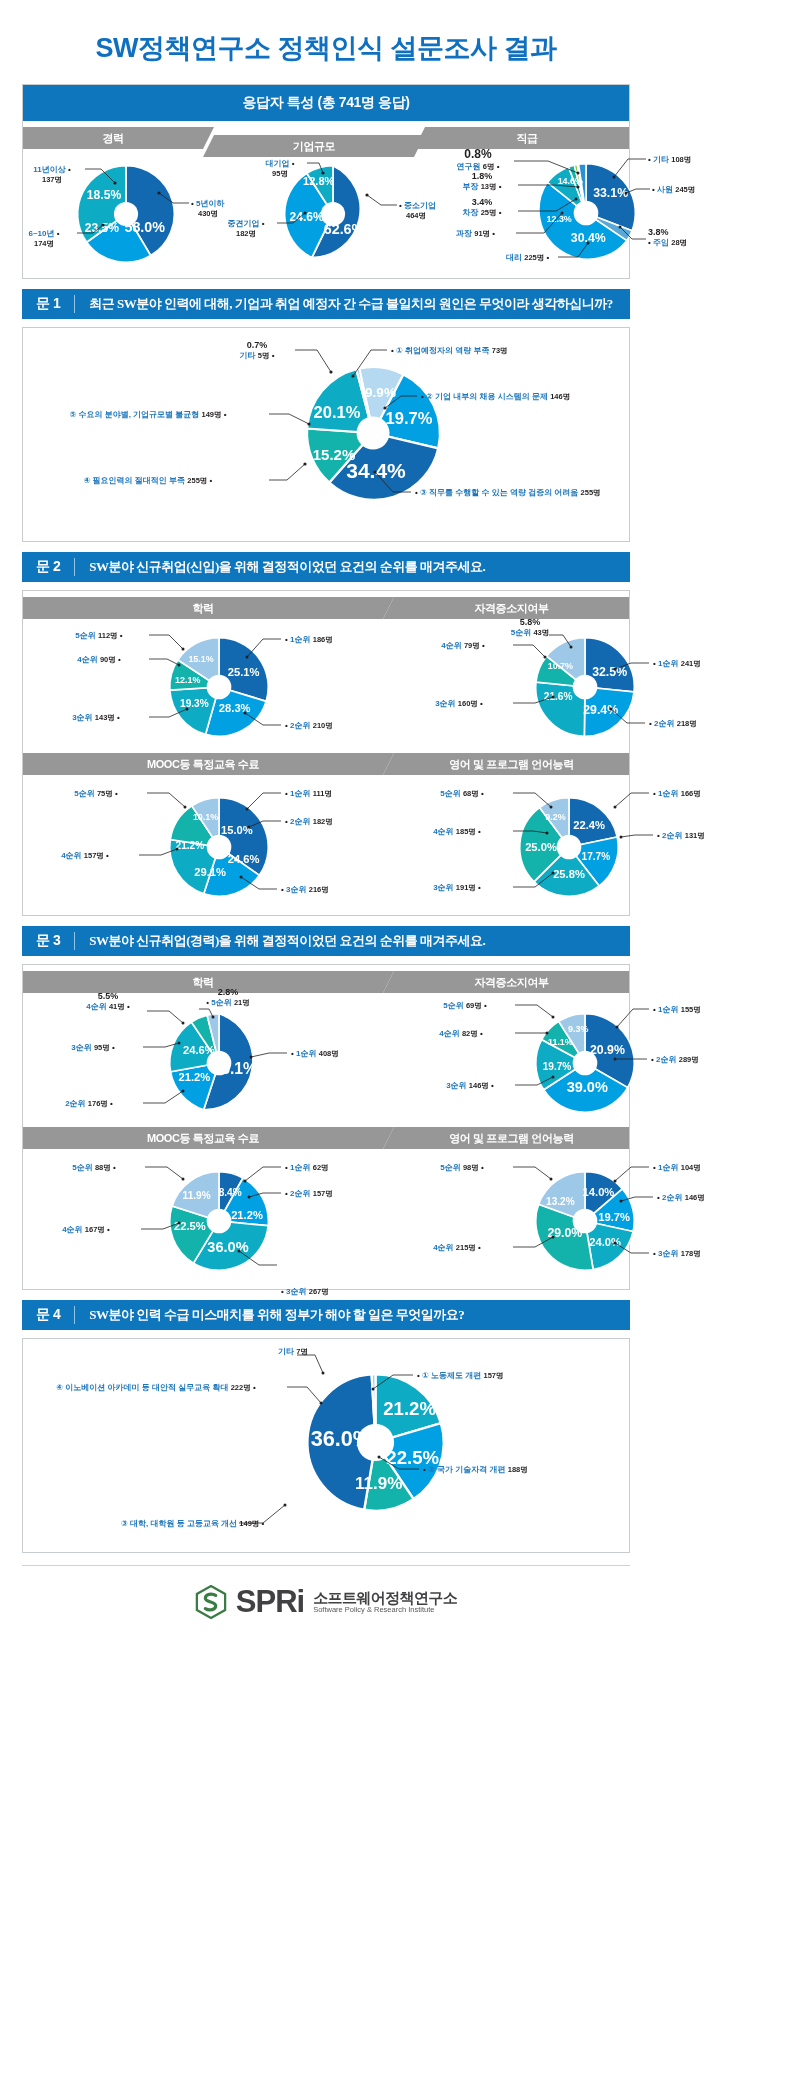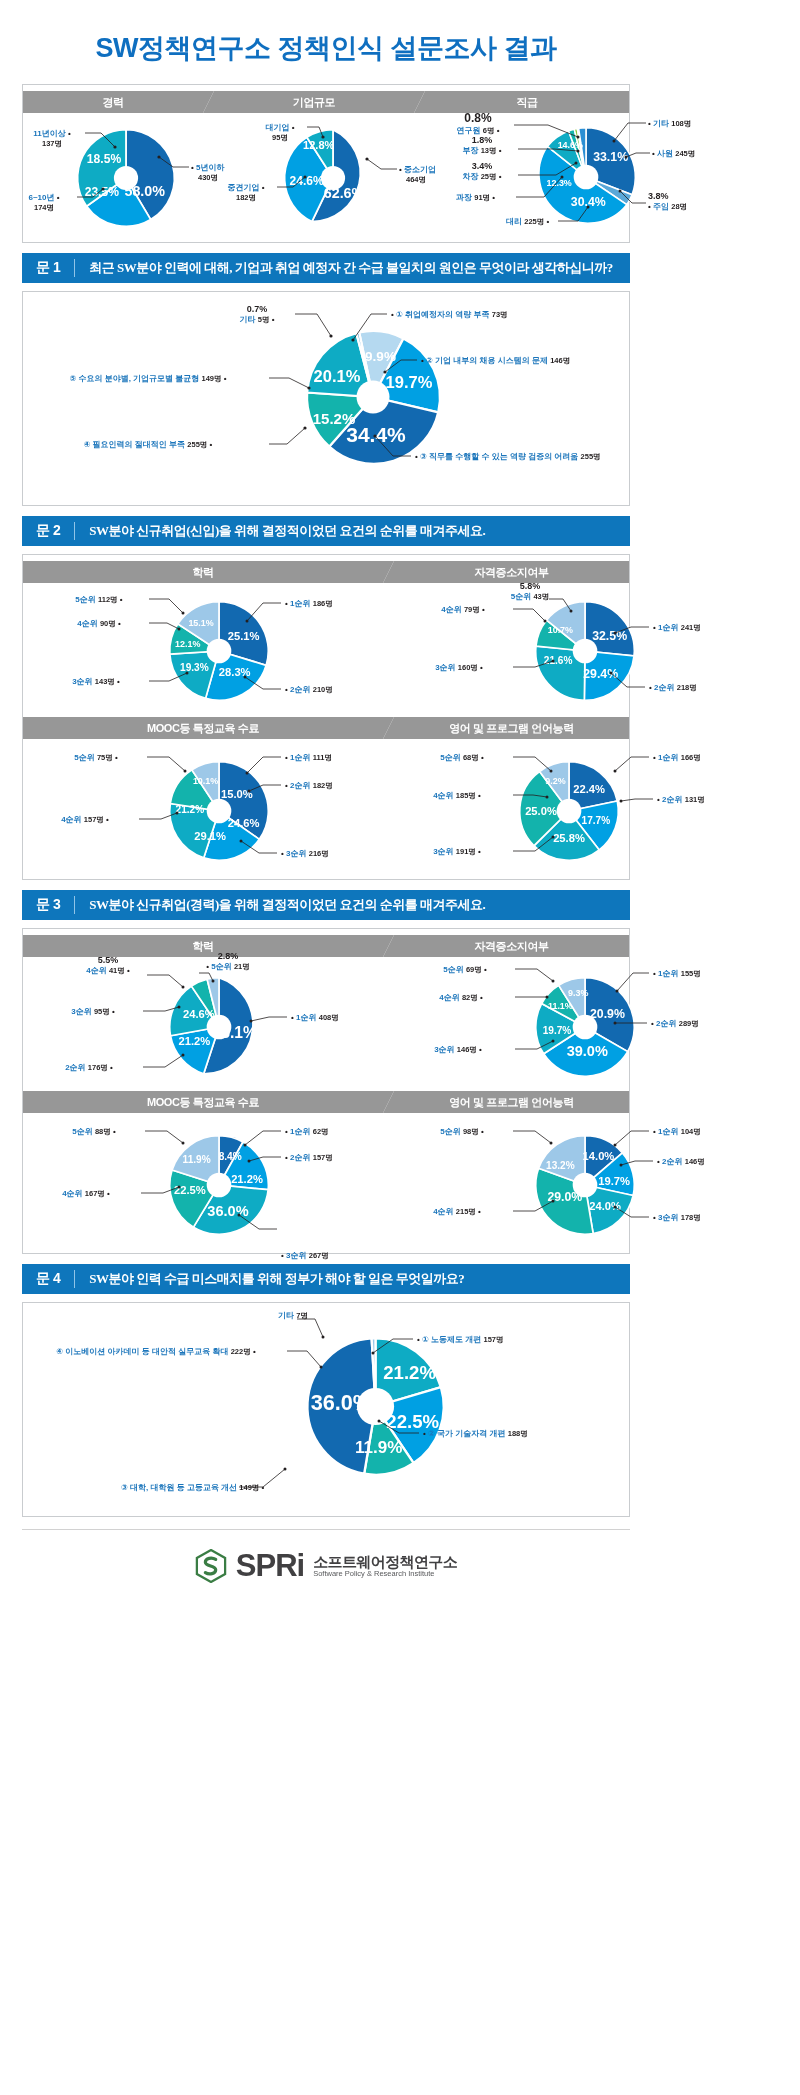--- a/index.html
+++ b/index.html
@@ -126,24 +126,25 @@
   .logo-txt { display:flex; flex-direction:column; justify-content:center; }
 </style>
 </head>
 <body>
 
 <div class="page">
 
   <div class="main-title">SW정책연구소 정책인식 설문조사 결과</div>
 
   <div class="panel">
+    <div class="panel-head">응답자 특성 (총 741명 응답)</div>
 
     <div class="ribbon-row" style="padding:6px 0 0 0;">
       <div class="ribbon skew-r" style="width:180px;">경력</div>
-      <div class="ribbon skew-l skew-r" style="width:200px; margin-left:11px;">기업규모</div>
+      <div class="ribbon skew-l skew-r" style="width:200px; margin-left:11px;margin-top:8px;">기업규모</div>
       <div class="ribbon skew-l" style="flex:1; margin-left:11px;">직급</div>
     </div>
 
     <div class="chart-row" style="height:135px;">
 
       <div class="chart-cell" style="width:200px;">
         <div class="donut-wrap" style="position:absolute; left:48px; top:16px;">
           <svg width="110" height="110" viewBox="0 0 100 100">
             <g transform="translate(50,50)">
               <path d="M 0,-44 A 44,44 0 0 1 22.5,37.8 L 0,0 Z" fill="#1269b0" stroke="#fff" stroke-width="1.6"></path>
@@ -691,21 +692,21 @@
           </svg>
         </div>
         <div class="lbl right-al" style="left:18px; top:14px; width:92px;">
           <span class="nm">5순위</span>
           <span class="cnt">69명</span> •
         </div>
         <div class="lbl right-al" style="left:10px; top:42px; width:100px;">
           <span class="nm">4순위</span>
           <span class="cnt">82명</span> •
         </div>
-        <div class="lbl right-al" style="left:4px; top:94px; width:106px;">
+        <div class="lbl right-al" style="left:16px; top:94px; width:106px;">
           <span class="nm">3순위</span>
           <span class="cnt">146명</span> •
         </div>
         <div class="lbl" style="left:252px; top:18px;">
           • <span class="nm">1순위</span>
           <span class="cnt">155명</span>
         </div>
         <div class="lbl" style="left:250px; top:68px;">
           • <span class="nm">2순위</span>
           <span class="cnt">289명</span>

